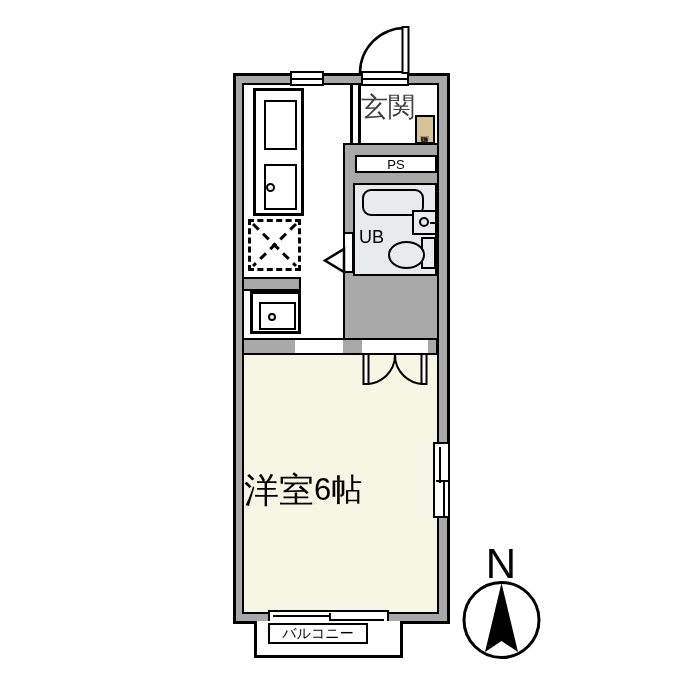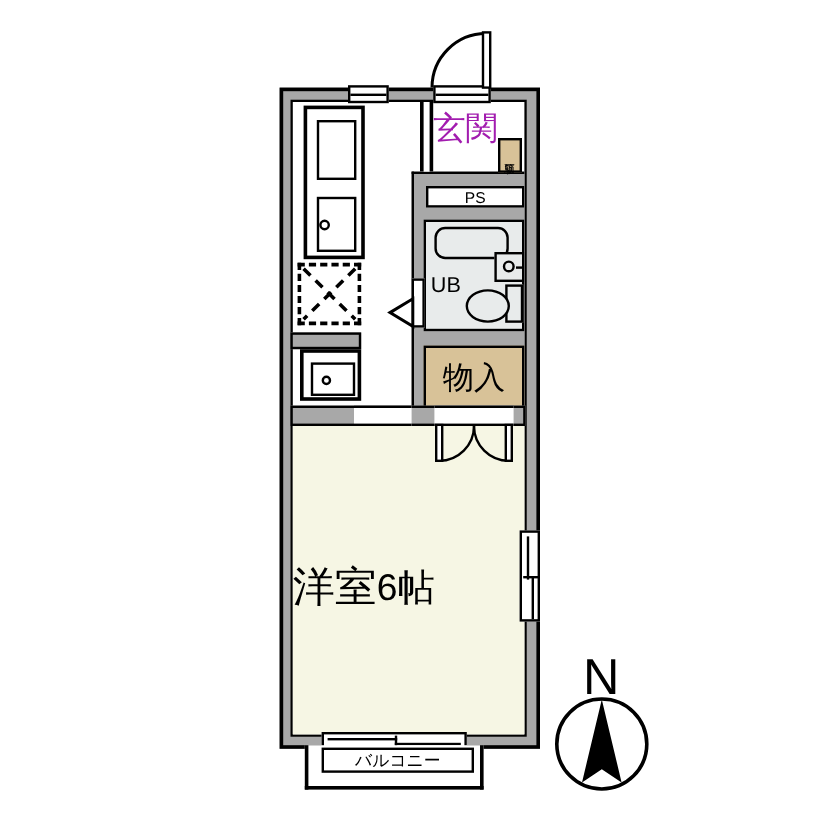--- a/index.html
+++ b/index.html
@@ -41,21 +41,21 @@
   .cab-r2{left:8px;top:73px;width:33px;height:46px;border:2px solid #000;}
   .cab-knob{left:10px;top:92px;width:9px;height:9px;border:2px solid #000;border-radius:50%;background:#fff;}
   .fridge{left:248px;top:219px;width:53px;height:52px;border:3px dashed #000;background:#fff;}
   .stub-wall{left:242px;top:277px;width:59px;height:14px;background:var(--wall,#a8a8a8);border:2px solid #000;}
   .pan{left:250px;top:291px;width:51px;height:43px;background:#fff;border:3px solid #000;}
   .pan-inner{left:6px;top:8px;width:37px;height:28px;border:2px solid #000;}
   .pan-drain{left:7px;top:9px;width:8px;height:8px;border:2px solid #000;border-radius:50%;background:#fff;}
 
   
   .partition{left:350px;top:85px;width:11px;height:58px;background:#fff;border-left:3px solid #000;border-right:3px solid #000;}
-  .entrance-label{left:361px;top:89px;width:60px;font-size:27px;color:#a21caf;}
+  .entrance-label{left:361px;top:89px;width:60px;font-size:27px;color:#404040;}
   .shoe-box{left:415px;top:115px;width:20px;height:29px;background:var(--closet-fill,#d8c298);border:2px solid #000;
             writing-mode:vertical-rl;font-size:8.5px;line-height:1;display:flex;align-items:center;justify-content:center;}
 
   
   .sill{background:#fff;border:2px solid #000;height:15px;top:71px;}
   .sill-mid{left:0;top:4.5px;width:100%;height:2px;background:#000;}
   .window-top{left:290px;width:34px;}
   .entrance-sill{left:361px;width:48px;}
   .door-svg{left:357px;top:25px;}
 
@@ -72,21 +72,21 @@
   .wr-v2{left:8px;top:37px;width:2px;height:35px;background:#000;}
   .wr-cross{left:1px;top:36px;width:14px;height:2px;background:#000;}
 
   .slider-bottom{left:268px;top:610px;width:121px;height:14px;background:#fff;border:2px solid #000;}
   .sb-h1{left:3px;top:3px;width:58px;height:2px;background:#000;}
   .sb-h2{left:59px;top:7px;width:55px;height:2px;background:#000;}
   .sb-vt{left:59px;top:1px;width:2px;height:10px;background:#000;}
 
   
   .balcony{left:254px;top:621px;width:149px;height:37px;background:#fff;border:3px solid #000;border-top:none;}
-  .balcony-label{left:268px;top:623px;width:127px;height:21px;background:#fff;border:2px solid #000;
+  .balcony-label{left:268px;top:623px;width:100px;height:21px;background:#fff;border:2px solid #000;
                  display:flex;align-items:center;justify-content:center;font-size:14px;text-align:center;}
 
   
   .north-label{left:478px;top:540px;width:46px;height:44px;font-size:42px;font-weight:500;
                text-align:center;color:#000;}
   .compass-svg{left:459px;top:580px;}
 
   svg{display:block;}
 </style>
 </head>
@@ -110,23 +110,20 @@
       <div class="abs basin-tick"></div>
     </div>
     <div class="abs toilet-tank"></div>
     <div class="abs toilet-bowl"></div>
     <div class="abs ub-label">UB</div>
   </div>
   <div class="abs bw ub-door-leaf"></div>
   <svg class="abs compass-none" style="position:absolute;left:322px;top:245px;" width="24" height="30" viewBox="0 0 24 30">
     <polygon points="22,4 22,27 3,15.5" fill="#ffffff" stroke="#000" stroke-width="2.5"></polygon>
   </svg>
-  <div class="abs closet">
-    <span>物入</span>
-  </div>
 
   <div class="abs divider"></div>
   <div class="abs opening opening-left"></div>
   <div class="abs opening opening-closet"></div>
 
   <svg class="abs" style="position:absolute;left:362px;top:353px;" width="66" height="33" viewBox="0 0 66 33">
     <path d="M 4 31 A 29 29 0 0 0 33 2" fill="none" stroke="#000" stroke-width="2"></path>
     <path d="M 62 31 A 29 29 0 0 1 33 2" fill="none" stroke="#000" stroke-width="2"></path>
     <rect x="1.5" y="1" width="5" height="30" fill="#fff" stroke="#000" stroke-width="2"></rect>
     <rect x="59.5" y="1" width="5" height="30" fill="#fff" stroke="#000" stroke-width="2"></rect>

